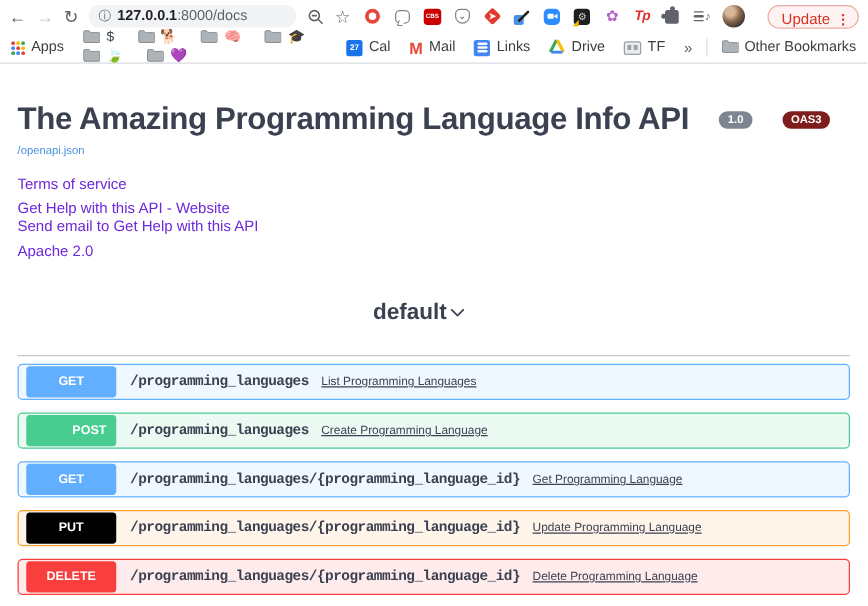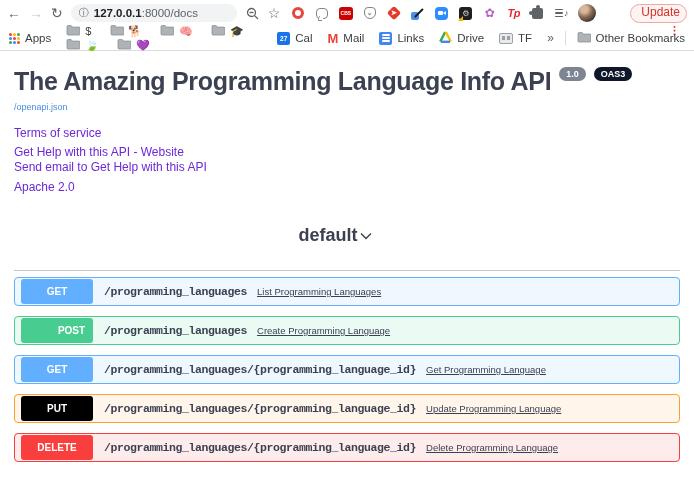--- a/index.html
+++ b/index.html
@@ -44,21 +44,21 @@
   .puzzle::before { content:""; position:absolute; top:-3px; left:3.5px; width:4px; height:4px; background:#5f6368; border-radius:50%; }
   .puzzle::after { content:""; position:absolute; left:-3px; top:3.5px; width:4px; height:4px; background:#5f6368; border-radius:50%; }
   .playlist { display:flex; align-items:center; gap:1px; }
   .playlist .bars { display:flex; flex-direction:column; gap:2px; }
   .playlist .bars i { width:8px; height:1.6px; background:#5f6368; border-radius:1px; }
   .playlist .note { font-size:9px; color:#5f6368; }
   .avatar { width:18px; height:18px; border-radius:50%; background:radial-gradient(circle at 35% 30%, #d8b79b 0 20%, #8a6a52 45%, #3a3130 78%, #191514); flex:0 0 auto; }
   .update-btn {
     margin-left:auto; height:19px; border:1px solid #f0a9a2; border-radius:10px;
     background:#fdf3f2; color:#d93025; font-weight:500; font-size:12px;
-    display:flex; align-items:flex-end; gap:5px; padding:0 6px 0 10px; cursor:pointer;flex-direction:column;
+    display:flex; align-items:flex-end; gap:5px; padding:0 6px 0 10px; cursor:pointer;
   }
   .update-btn .dots { font-size:11px; color:#d93025; font-weight:700; }
   
   .bookmarks {
     height:25px; display:flex; align-items:center; padding:0 9px; gap:15px;
     font-size:11.5px; color:#3c4043; border-bottom:1px solid #dadce0; background:#fff;
   }
   .bm-item { display:flex; align-items:center; gap:5px; cursor:pointer; white-space:nowrap; }
   .apps-grid { display:grid; grid-template-columns:repeat(3,3px); grid-gap:1px; }
   .apps-grid i { width:3px; height:3px; border-radius:50%; }
@@ -66,25 +66,25 @@
   .cal-ico { width:13px; height:13px; background:#1a73e8; border-radius:2px; color:#fff; font-size:6.5px; font-weight:700; display:flex; align-items:center; justify-content:center; }
   .gmail-m { color:#ea4335; font-weight:700; font-size:13px; line-height:1; }
   .links-ico { width:13px; height:13px; background:#4285f4; border-radius:2px; display:flex; flex-direction:column; justify-content:center; gap:1.6px; padding:0 2.5px; }
   .links-ico i { height:1.4px; background:#fff; border-radius:1px; }
   .tf-ico { width:14px; height:11px; background:#e8eaed; border:1px solid #9aa0a6; border-radius:2px; display:flex; align-items:center; justify-content:center; gap:1.5px; }
   .tf-ico i { width:3px; height:4px; background:#9aa0a6; }
   .bm-overflow { color:#5f6368; font-size:12px; }
   .bm-divider { width:1px; height:14px; background:#dadce0; margin:0 -4px; }
   
   .main { padding:0 14px; }
-  .title-row { display:flex; align-items:flex-start; gap:8px; margin-top:16px; }
+  .title-row { display:flex; align-items:center; gap:24px; margin-top:30px; }
   .api-title { font-size:25px; font-weight:700; color:#3b4151; margin:0; letter-spacing:-0.3px; font-family:"Liberation Sans", sans-serif; }
   .badge { font-size:9px; font-weight:700; color:#fff; padding:2.5px 7px; border-radius:8px; line-height:1; }
   .badge.version { background:#7d8492; }
-  .badge.oas { background:#0f172a; }
+  .badge.oas { background:#7f1d1d; }
   .spec-link { display:inline-block; font-size:9px; color:#4990e2; margin-top:3px; text-decoration:none; }
   .desc { font-size:12px; color:#3b4151; margin-top:17px; }
   .api-link { display:block; font-size:12px; color:#6d28d9; text-decoration:none; }
   .lk-terms { margin-top:12px; }
   .lk-site { margin-top:5px; }
   .lk-mail { margin-top:1px; }
   .lk-license { margin-top:6px; }
   .section-header { display:flex; align-items:center; justify-content:center; margin-top:31px; padding-bottom:24px; border-bottom:1px solid rgba(59,65,81,.3); cursor:pointer; }
   .section-title { font-size:18px; font-weight:700; color:#3b4151; }
   .chev { width:16px; height:16px; margin-right:22px; }

